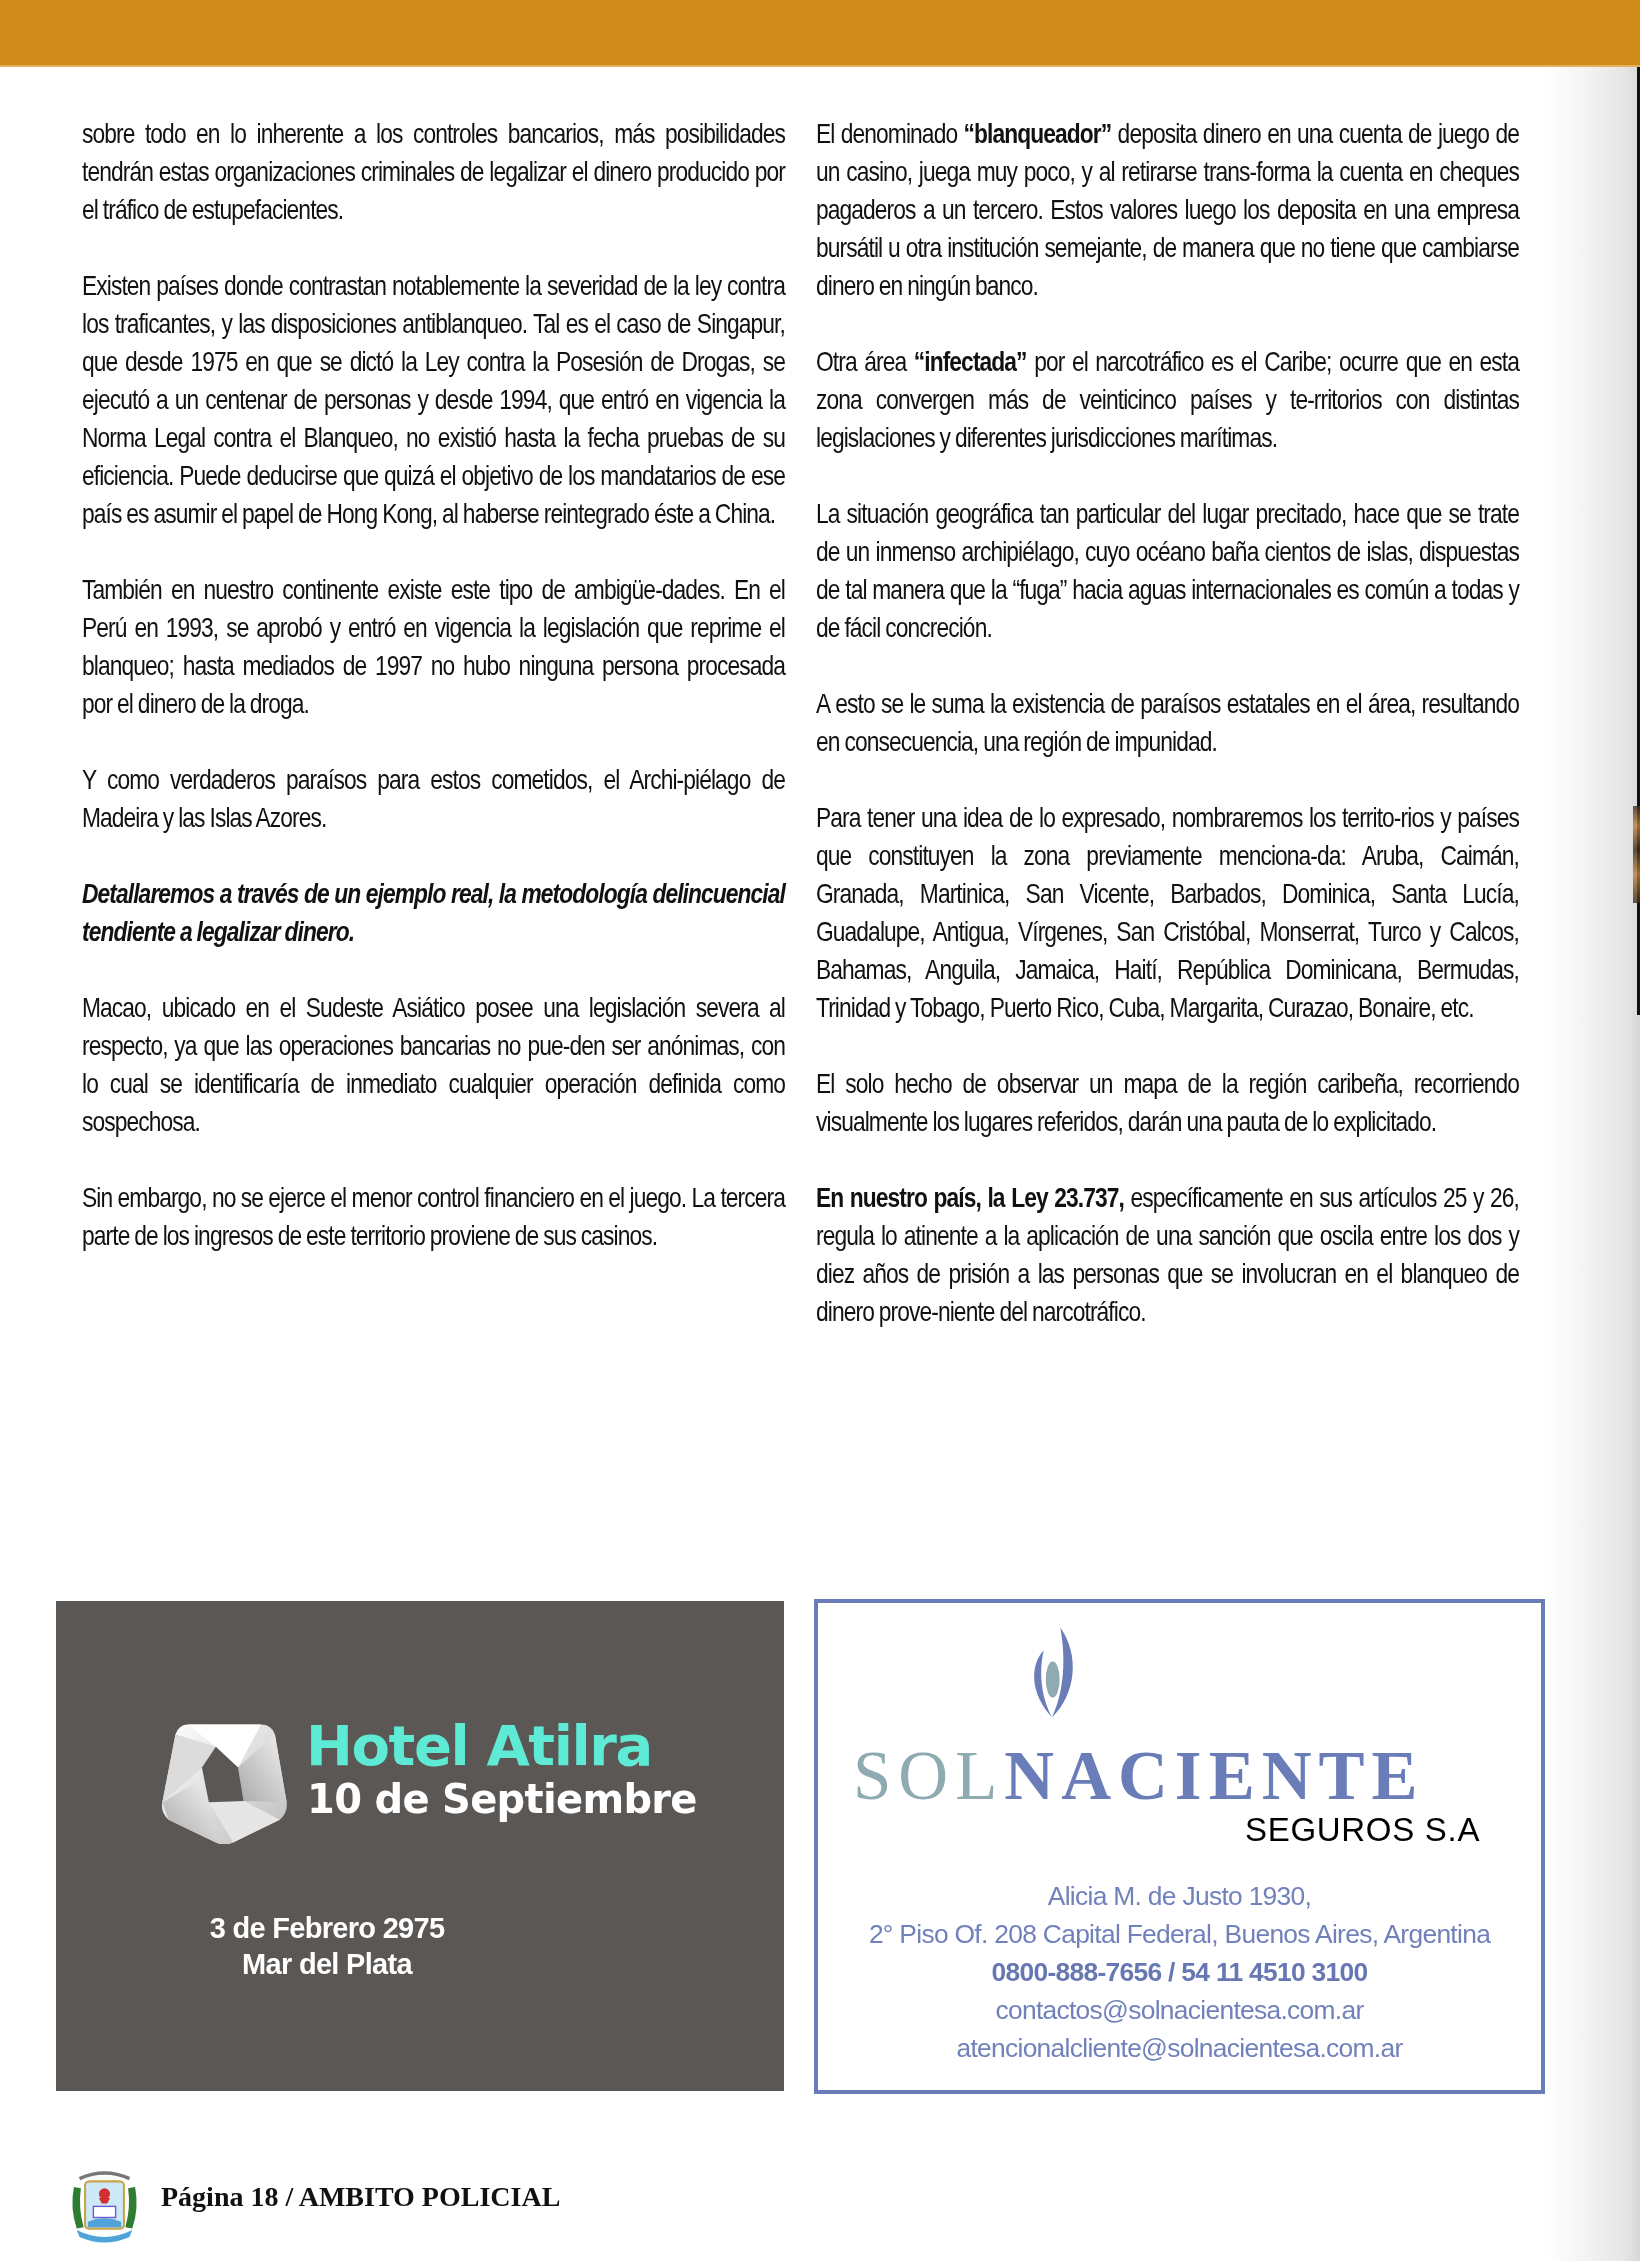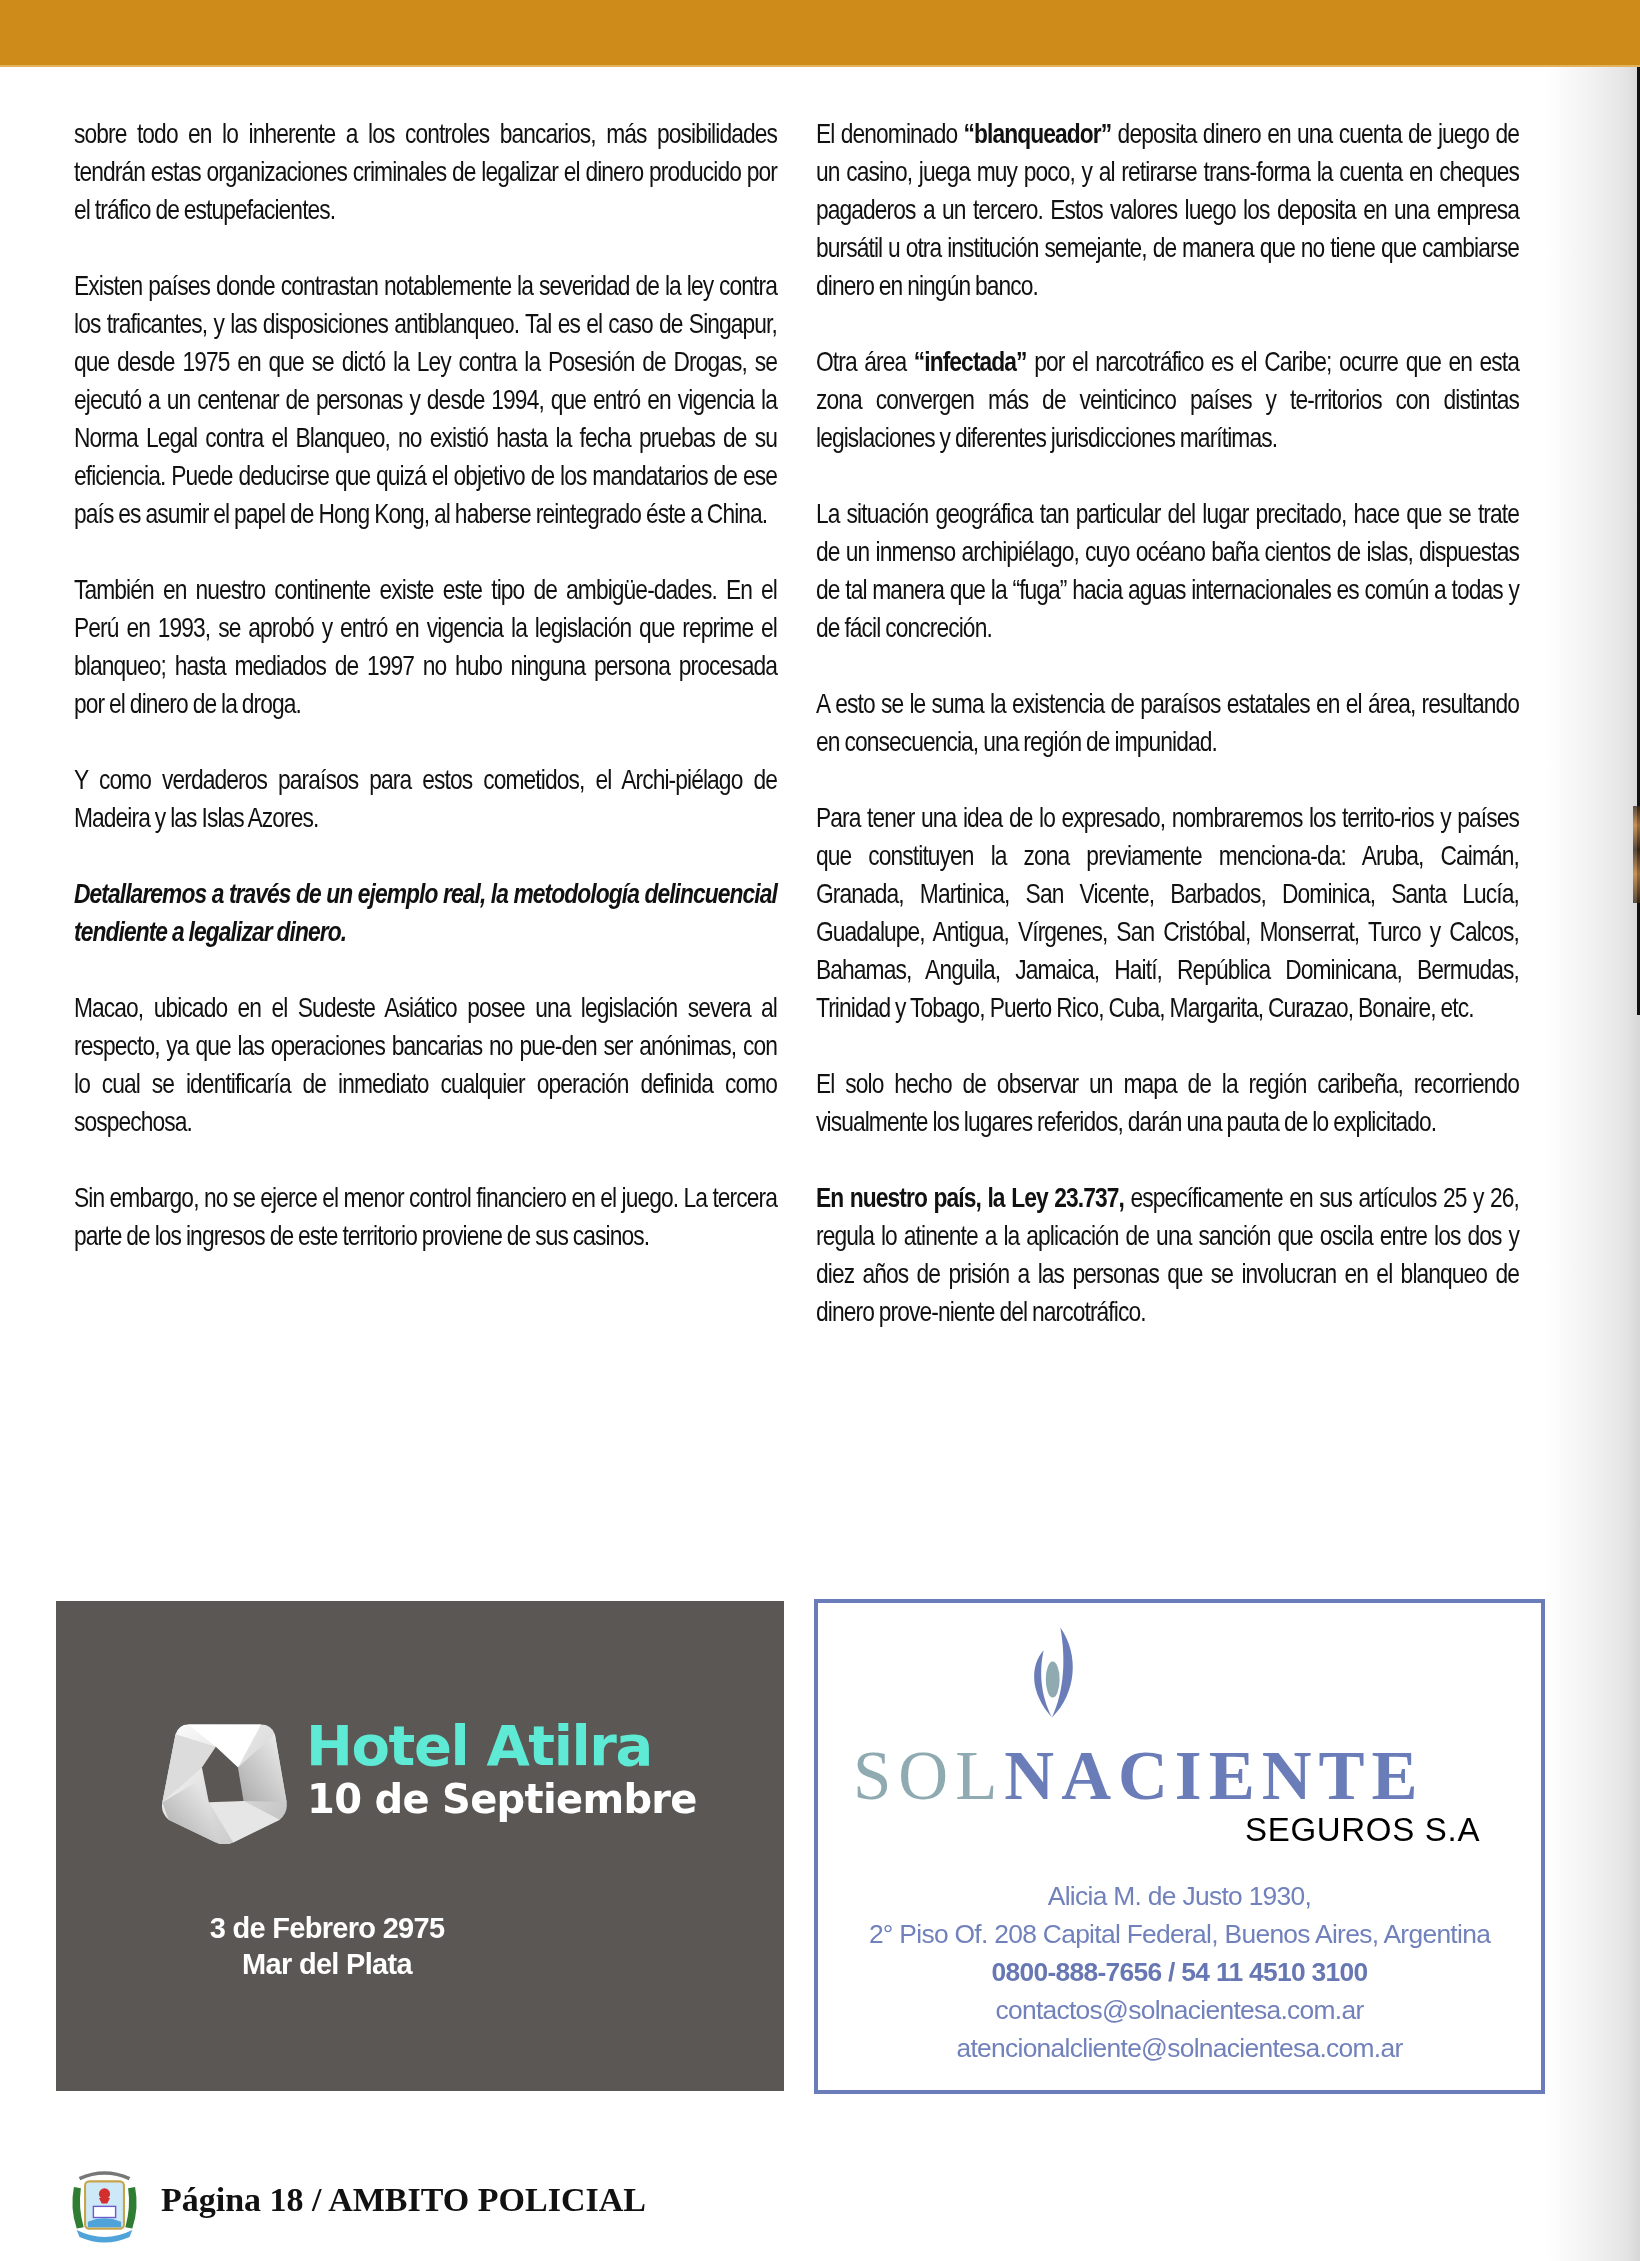--- a/index.html
+++ b/index.html
@@ -7,21 +7,21 @@
          font-family:"Liberation Sans", sans-serif; color:#111; }
   .topbar { position:absolute; left:0; top:0; width:1641px; height:65px; background:#CF8B1A; }
   .topbar-edge { position:absolute; left:0; top:65px; width:1641px; height:2.1px; background:#E2B25C; }
   .right-shadow { position:absolute; left:1546px; top:67px; width:95px; height:2195px;
                   background:linear-gradient(to right, rgba(255,255,255,0) 0%, #f4f4f4 40%, #e4e4e4 85%, #d6d6d6 100%); }
   .right-strip { position:absolute; left:1637px; top:67px; width:4.2px; height:948px; background:#111; }
   .right-strip-glow { position:absolute; left:1633px; top:806px; width:7px; height:97px;
                       background:linear-gradient(to bottom, #3a2a1a, #c0803a 20%, #3a2a1a 45%, #c0803a 70%, #3a2a1a); opacity:.8; }
 
   .col { position:absolute; top:115px; width:703px; font-size:28px; line-height:38px; }
-  .col.left { left:74px; }
+  .col.left { left:82px; }
   .col.right { left:816px; }
   .para { margin:0 0 38px 0; text-align:justify; letter-spacing:-1.1px; word-spacing:-0.7px;
           transform-origin:left top; }
   .cond { display:inline-block; width:123%; transform:scaleX(0.813); transform-origin:left top; }
   .bold { font-weight:bold; }
   .bi { font-weight:bold; font-style:italic; }
 
   
   .hotel-ad { position:absolute; left:56px; top:1601px; width:728px; height:490px; background:#5B5754; }
   .hotel-logo { position:absolute; left:104px; top:118px; width:129px; height:125px; }
@@ -41,21 +41,21 @@
   .sol-wordmark .sol { color:#8FAAB0; }
   .sol-wordmark .naciente { color:#6B7DB8; font-weight:bold; }
   .sol-seguros { position:absolute; left:427px; top:208px; font-size:33px; color:#000000; letter-spacing:0.7px; white-space:nowrap; }
   .sol-contact { position:absolute; left:0; width:723px; top:274px; text-align:center; color:#7181BB;
                  font-size:26.4px; line-height:38px; letter-spacing:-0.7px; }
   .sol-contact .phone { font-weight:bold; color:#6677B3; }
 
   
   .footer-logo { position:absolute; left:67px; top:2166px; width:75px; height:78px; }
   .footer-text { position:absolute; left:161px; top:2181px; font-family:"Liberation Serif", serif;
-                 font-weight:bold; font-size:34px; color:#111; white-space:nowrap; }
+                 font-weight:bold; font-size:28px; color:#111; white-space:nowrap; }
 </style>
 </head>
 <body>
 
 <div class="topbar"></div>
 <div class="topbar-edge"></div>
 <div class="right-shadow"></div>
 <div class="right-strip"></div>
 <div class="right-strip-glow"></div>
 

